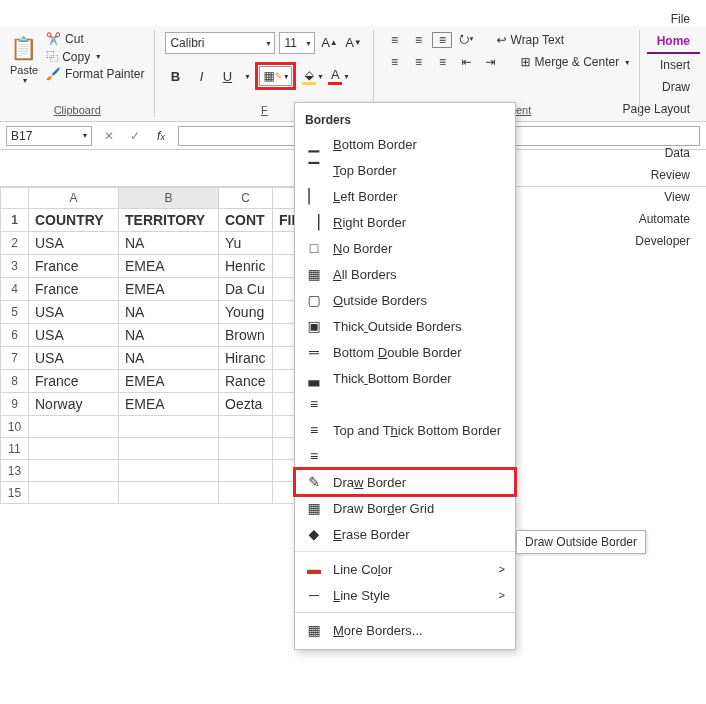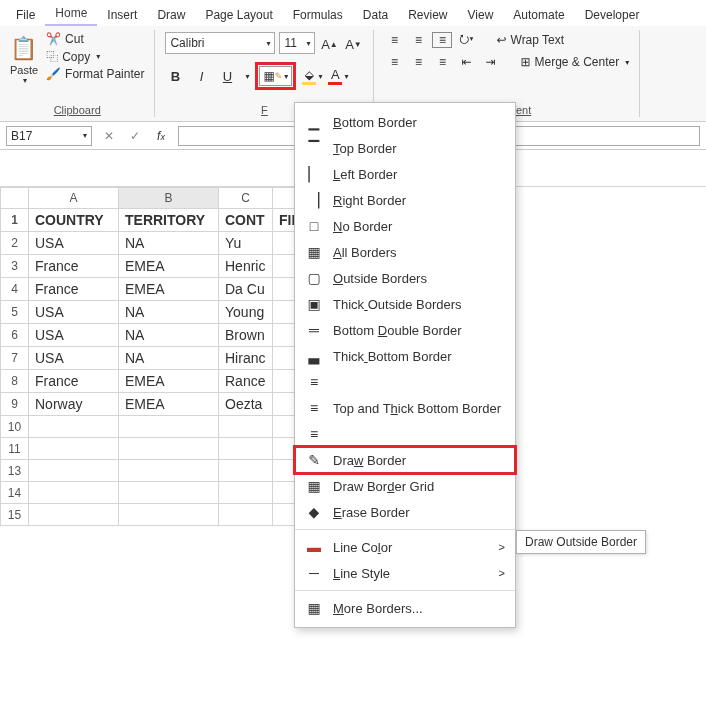--- a/index.html
+++ b/index.html
@@ -13,29 +13,30 @@
     height: 704px;
     overflow: hidden;
     position: relative;
   }
   .tabs {
     display: flex;
     padding: 8px 6px 0 6px;
     height: 26px;
     align-items: flex-end;
     font-size: 12px;
+    flex-direction: column;
   }
   .tab {
     padding: 4px 10px;
     cursor: pointer;
   }
   .tab.active {
-    color: #404040;
-    border-bottom: 2px solid #c4b5fd;
-    font-weight: 400;
+    color: #a21caf;
+    border-bottom: 2px solid #701a75;
+    font-weight: 700;
   }
   .ribbon {
     display: flex;
     background: #f7f7f7;
     border-bottom: 1px solid #ccc;
     height: 96px;
     padding: 4px 0;
   }
   .group {
     border-right: 1px solid #d0d0d0;
@@ -53,21 +54,21 @@
     text-align: right;
     padding-bottom: 1px;
     text-decoration: underline;
   }
   .paste-block { display: flex; flex-direction: column; align-items: center; margin-right: 8px; }
   .paste-icon { font-size: 22px; margin-top: 4px; }
   .paste-label { font-size: 11px; margin-top: 2px; }
   .clip-col { display: flex; flex-direction: column; gap: 3px; font-size: 12px; }
   .clip-row { display: flex; align-items: center; gap: 4px; cursor: pointer; }
   .v-arrow { font-size: 8px; margin-left: 2px; }
-  .font-group-top { display: flex; gap: 4px; align-items: flex-end; margin-bottom: 8px; }
+  .font-group-top { display: flex; gap: 4px; align-items: flex-start; margin-bottom: 8px; }
   .font-name {
     width: 110px; height: 22px; border: 1px solid #aaa; background: #fff;
     font-size: 12px; padding: 2px 4px; display:flex; align-items:center; justify-content:space-between;
   }
   .font-size {
     width: 36px; height: 22px; border: 1px solid #aaa; background: #fff;
     font-size: 12px; padding: 2px 4px; display:flex; align-items:center; justify-content:space-between;
   }
   .btn-sm { width:20px; height:20px; display:inline-flex; align-items:center; justify-content:center; font-size:13px; cursor:pointer; }
   .font-group-bot { display:flex; gap:6px; align-items:center; }
@@ -352,40 +353,33 @@
         </tr>
         <tr>
           <td class="rowhead">13</td>
           <td></td>
           <td></td>
           <td></td>
           <td></td>
           <td></td>
         </tr>
         <tr>
-          <td class="rowhead">14</td>
-          <td></td>
-          <td></td>
-          <td></td>
-          <td></td>
-          <td></td>
-        </tr>
-        <tr>
           <td class="rowhead">15</td>
           <td></td>
           <td></td>
           <td></td>
           <td></td>
           <td></td>
         </tr>
       </tbody>
 </table>
 </div>
 
 <div class="menu">
+  <div class="hdr">Borders</div>
   <div id="menu1">
       <div class="item">
         <span class="ico">▁</span>
         <span class="lab"><span class="ul">B</span>ottom Border</span>
       </div>
       <div class="item">
         <span class="ico">▔</span>
         <span class="lab"><span class="ul">T</span>op Border</span>
       </div>
       <div class="item">

